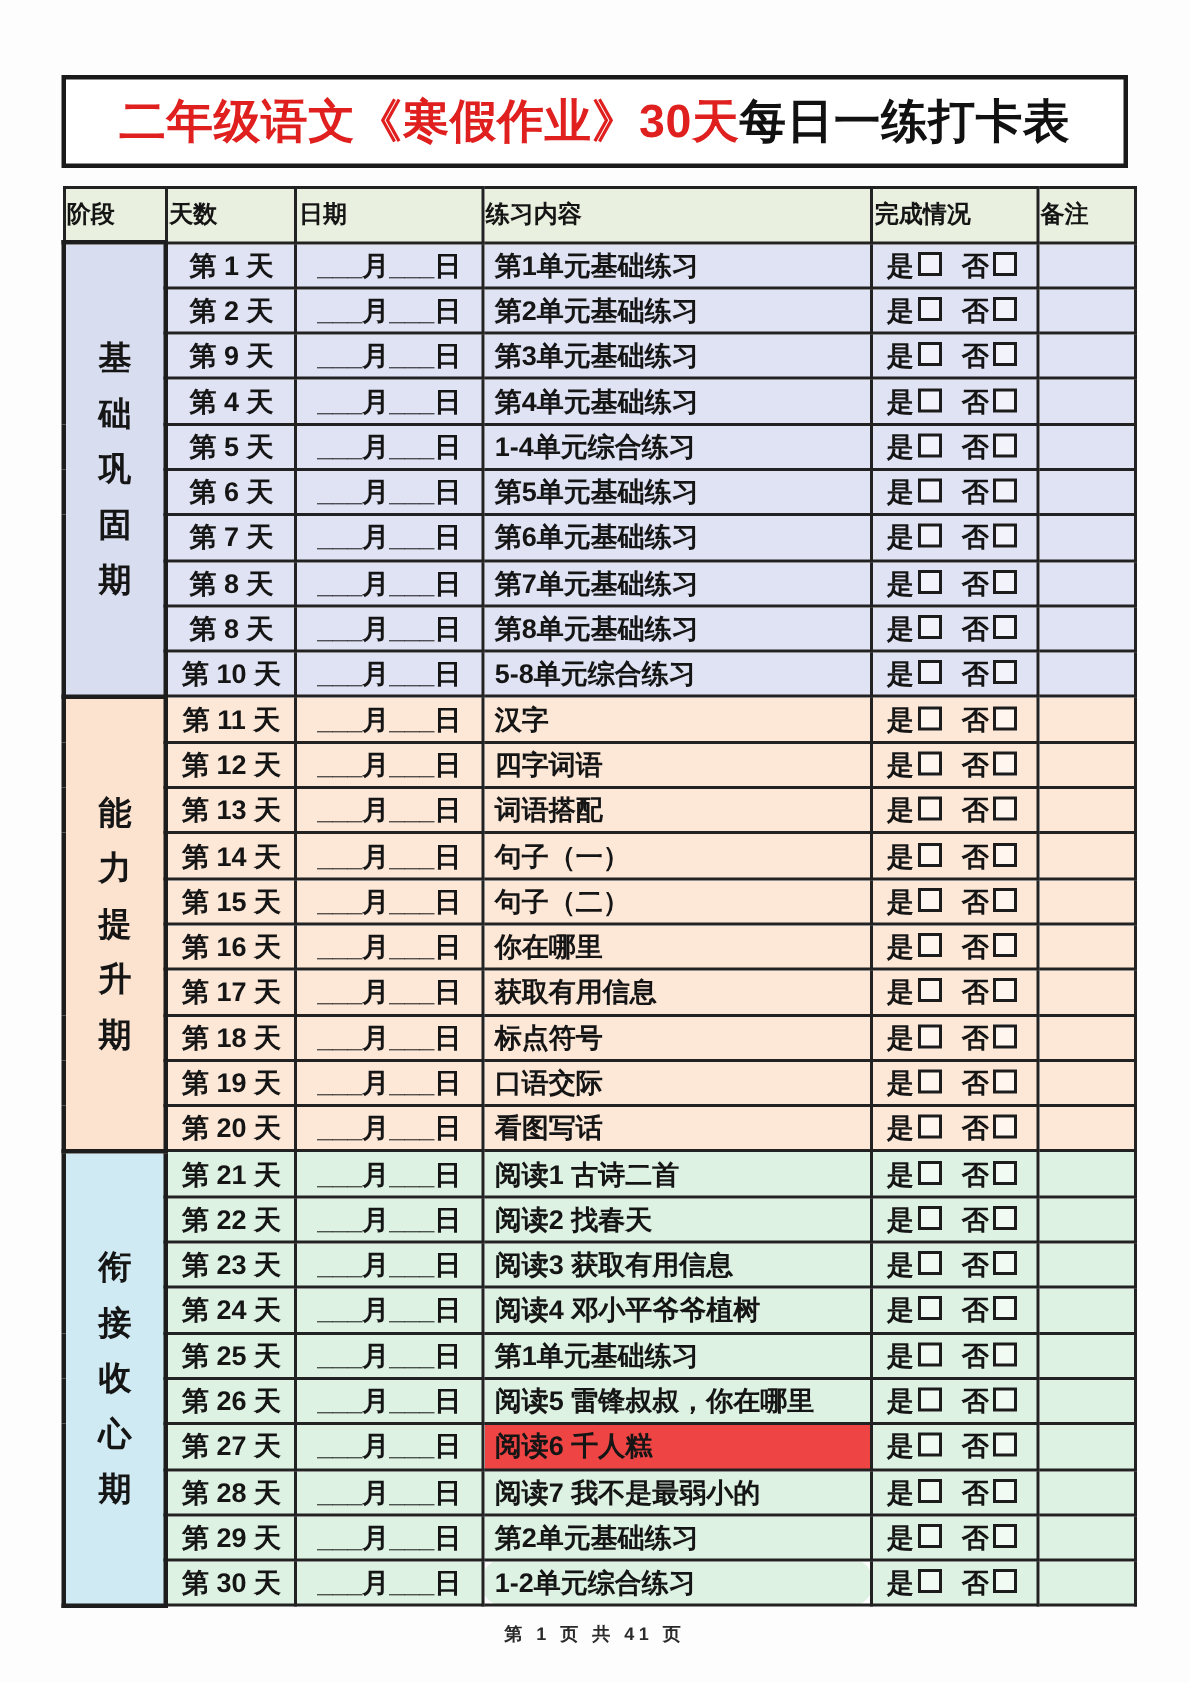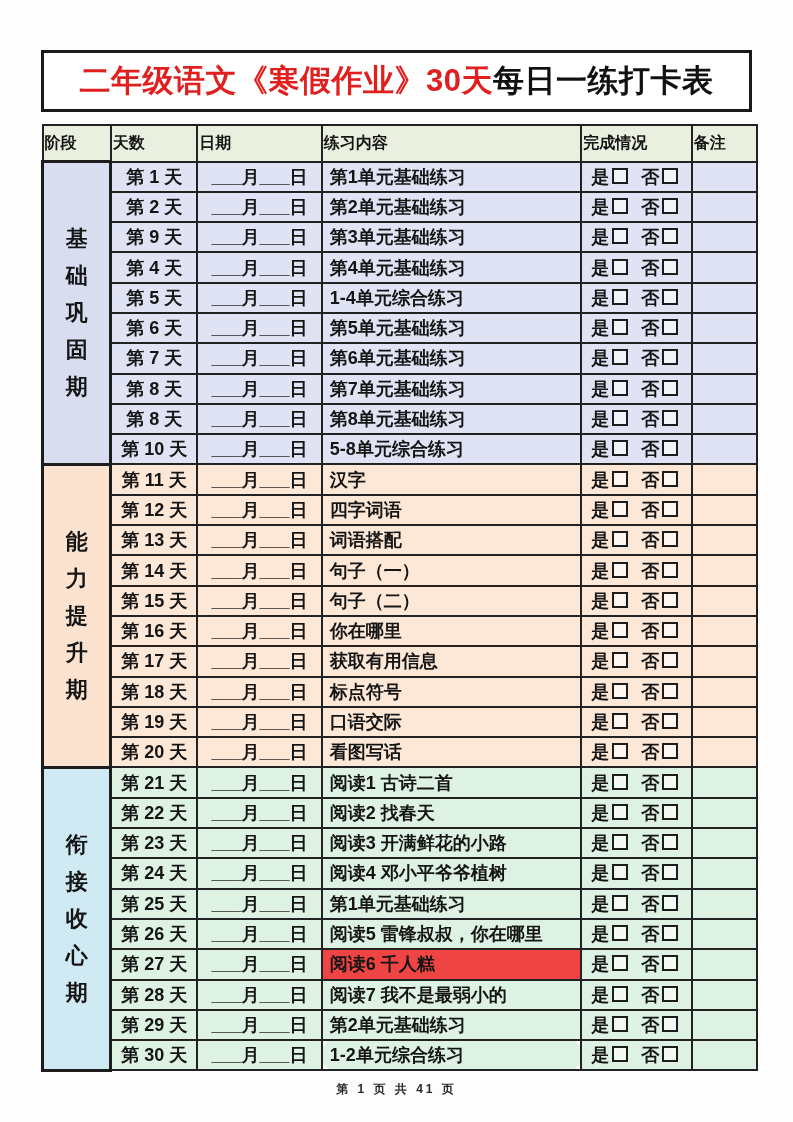--- a/index.html
+++ b/index.html
@@ -252,21 +252,21 @@
         <tr>
           <td class="day-cell" style="background: rgb(221, 242, 226);">第 22 天</td>
           <td class="date-cell" style="background: rgb(221, 242, 226);">___月___日</td>
           <td class="content-cell" style="background: rgb(221, 242, 226);">阅读2 找春天</td>
           <td class="done-cell" style="background: rgb(221, 242, 226);"><span>是</span><span class="cbx"></span><span class="no-label">否</span><span class="cbx"></span></td>
           <td class="note-cell" style="background: rgb(221, 242, 226);"></td>
         </tr>
         <tr>
           <td class="day-cell" style="background: rgb(221, 242, 226);">第 23 天</td>
           <td class="date-cell" style="background: rgb(221, 242, 226);">___月___日</td>
-          <td class="content-cell" style="background: rgb(221, 242, 226);">阅读3 开满鲜花的小路</td>
+          <td class="content-cell" style="background: rgb(221, 242, 226);">阅读3 获取有用信息</td>
           <td class="done-cell" style="background: rgb(221, 242, 226);"><span>是</span><span class="cbx"></span><span class="no-label">否</span><span class="cbx"></span></td>
           <td class="note-cell" style="background: rgb(221, 242, 226);"></td>
         </tr>
         <tr>
           <td class="day-cell" style="background: rgb(221, 242, 226);">第 24 天</td>
           <td class="date-cell" style="background: rgb(221, 242, 226);">___月___日</td>
           <td class="content-cell" style="background: rgb(221, 242, 226);">阅读4 邓小平爷爷植树</td>
           <td class="done-cell" style="background: rgb(221, 242, 226);"><span>是</span><span class="cbx"></span><span class="no-label">否</span><span class="cbx"></span></td>
           <td class="note-cell" style="background: rgb(221, 242, 226);"></td>
         </tr>

